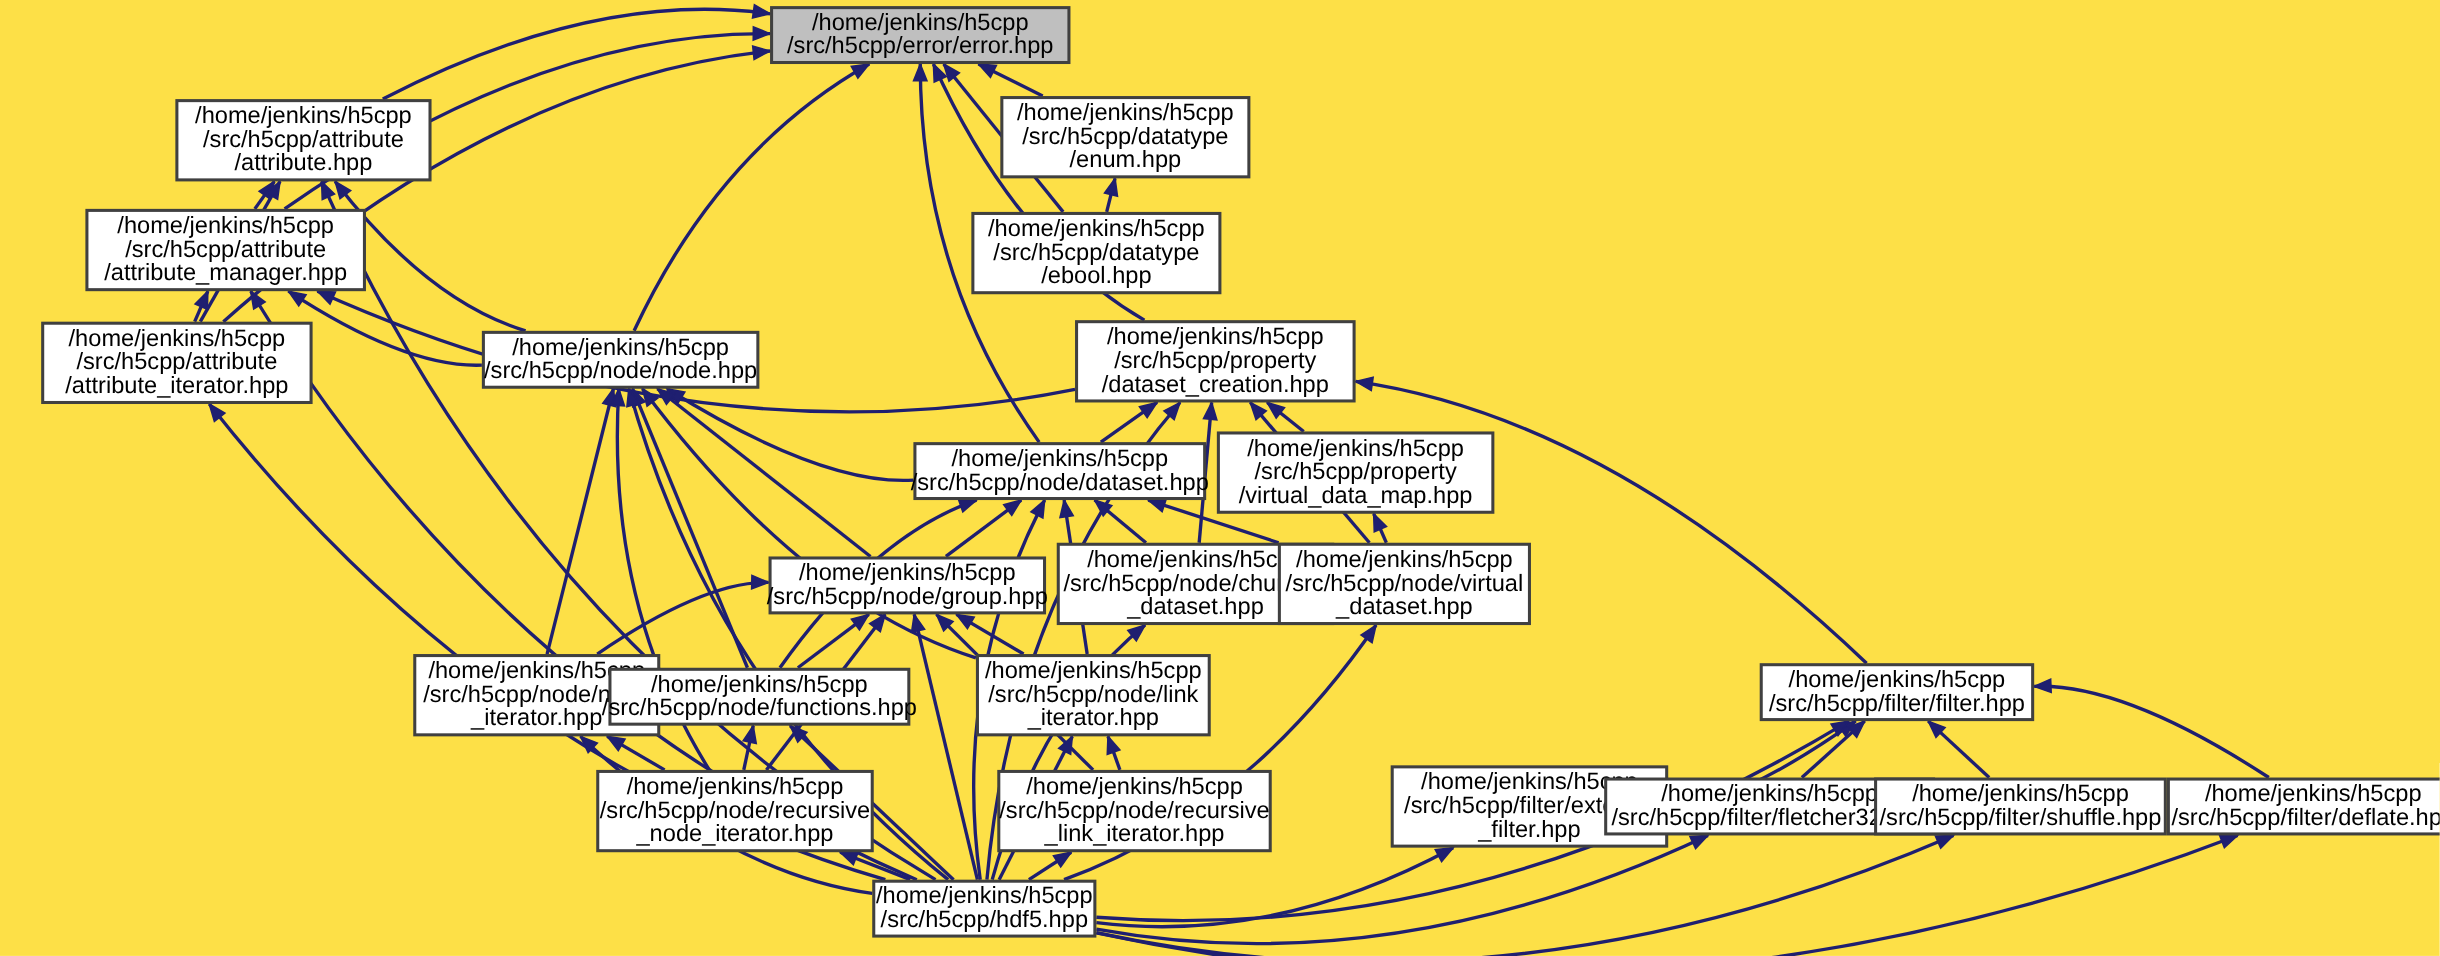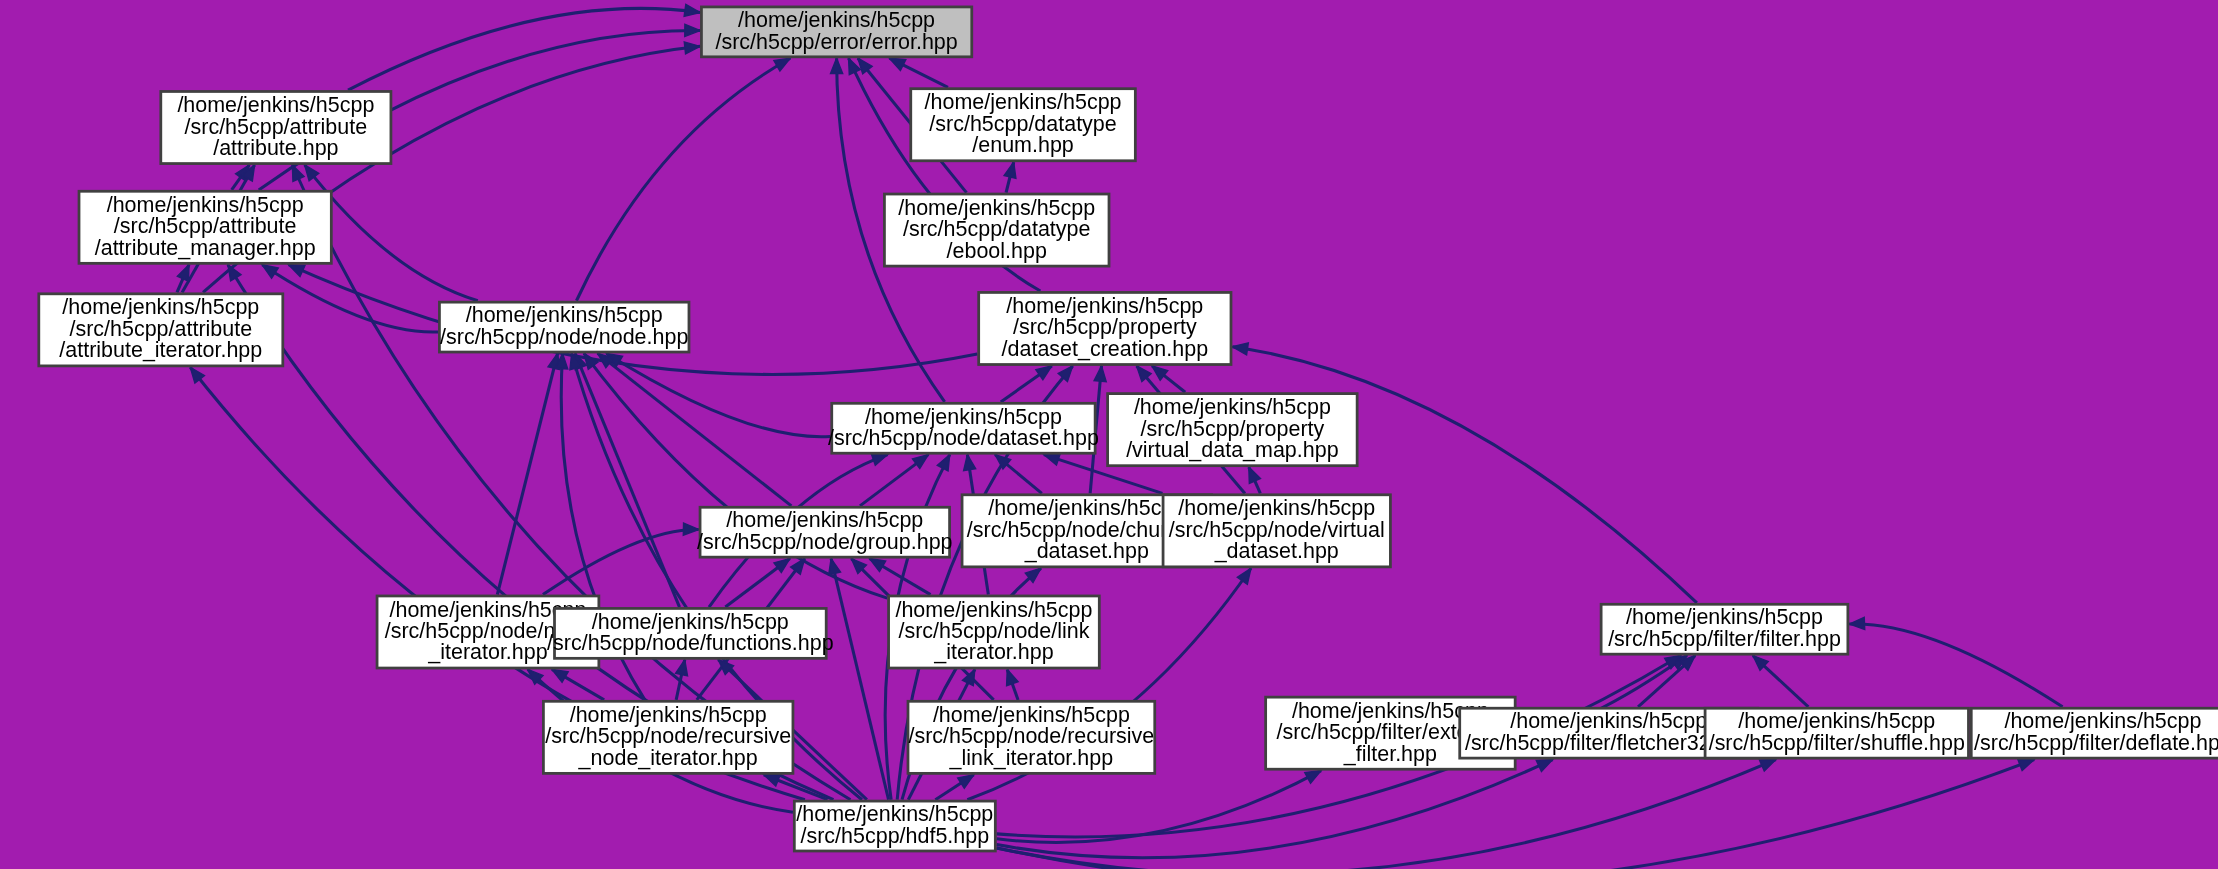--- a/index.html
+++ b/index.html
@@ -4,21 +4,21 @@
 <style>
   html, body {
     margin: 0;
     padding: 0;
     background: #ffffff;
   }
   #graph-root {
     position: relative;
     width: 2218px;
     height: 869px;
-    background: #a21caf;
+    background: #fde047;
     font-family: "Liberation Sans", "DejaVu Sans", sans-serif;
     overflow: hidden;
   }
   #graph-svg {
     position: absolute;
     left: 0;
     top: 0;
     width: 2218px;
     height: 869px;
   }

